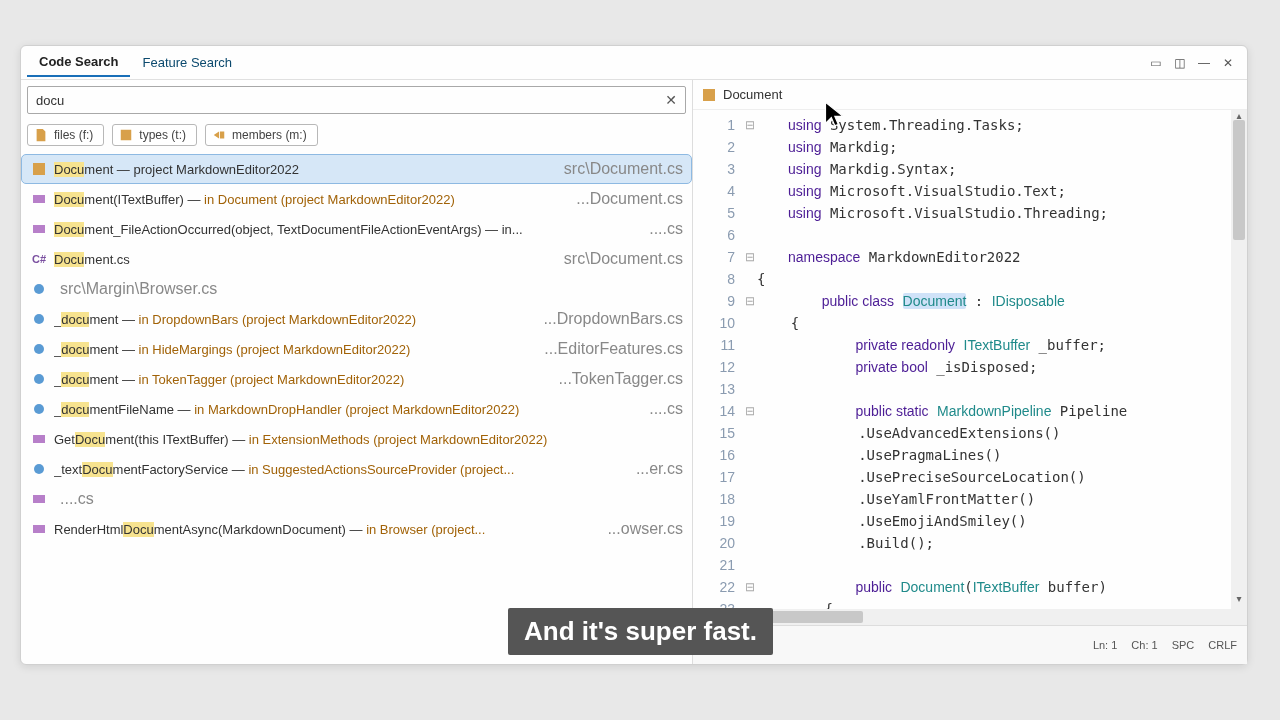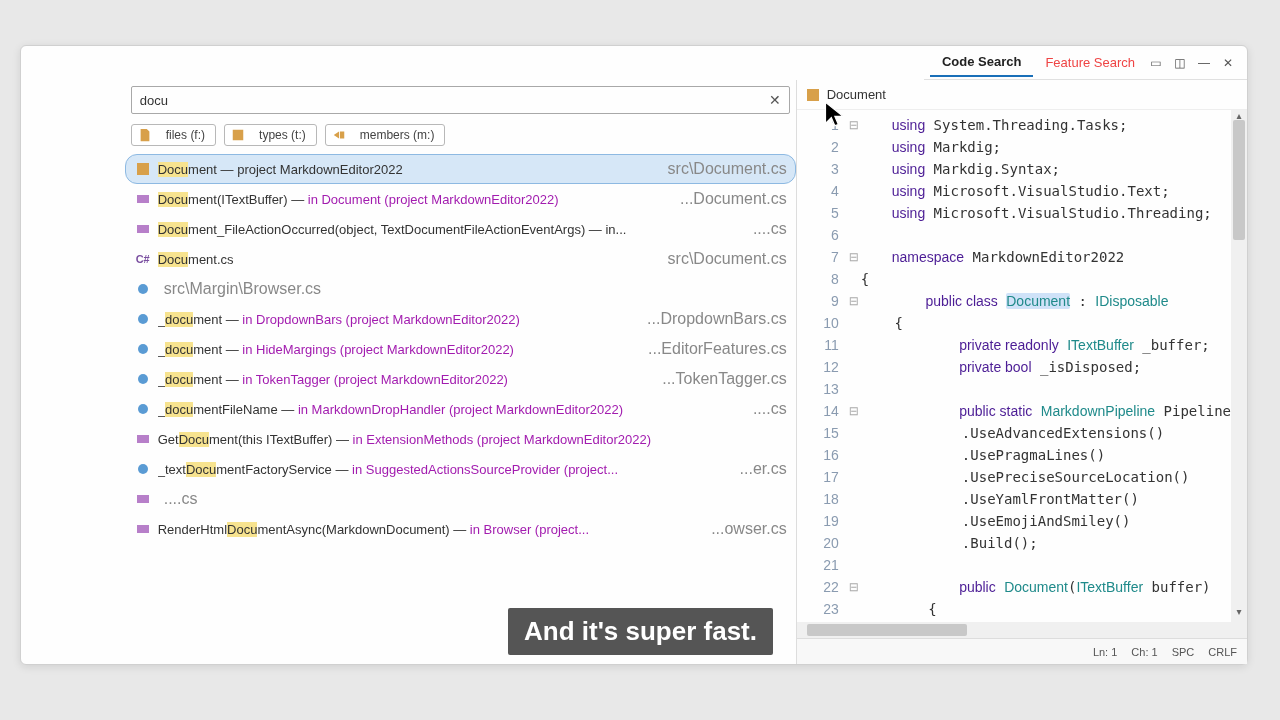--- a/index.html
+++ b/index.html
@@ -1,56 +1,56 @@
 <!DOCTYPE html>
 <html><head>
 <meta charset="utf-8">
 <style>
 * { margin:0; padding:0; box-sizing:border-box; font-family:"Segoe UI",Tahoma,sans-serif; }
 body { background:#e8e8e8; width:1280px; height:720px; overflow:hidden; position:relative; }
-.window { position:absolute; left:20px; top:45px; width:1228px; height:620px; background:#fefefe; border:1px solid #d0d0d0; border-radius:6px; box-shadow:0 2px 8px rgba(0,0,0,0.1); display:flex; flex-direction:column;align-items:flex-end; }
+.window { position:absolute; left:20px; top:45px; width:1228px; height:620px; background:#fefefe; border:1px solid #d0d0d0; border-radius:6px; box-shadow:0 2px 8px rgba(0,0,0,0.1); display:flex; flex-direction:column; }
 .tabbar { display:flex; align-items:center; height:34px; border-bottom:1px solid #e0e0e0; padding:0 6px; }
-.tab { padding:6px 12px; font-size:13px; color:#ef4444; cursor:pointer; }
+.tab { padding:6px 12px; font-size:13px; color:#0c4a6e; cursor:pointer; }
 .tab.active { font-weight:600; border-bottom:2px solid #1a6fb8; color:#222; }
 .tabbar .spacer { flex:1; }
 .win-btns { display:flex; gap:6px; padding-right:4px; }
 .win-btn { width:18px; height:18px; display:flex; align-items:center; justify-content:center; font-size:12px; color:#555; cursor:pointer; }
 .content { display:flex; flex:1; min-height:0; }
 .left-pane { width:672px; border-right:1px solid #ddd; display:flex; flex-direction:column; }
 .search-wrap { padding:6px 6px 4px 6px; }
 .search-box { position:relative; border:1px solid #a8a8a8; border-radius:2px; height:28px; display:flex; align-items:center; }
 .search-box input { flex:1; border:none; outline:none; font-size:13px; padding:0 8px; color:#333; background:transparent; }
 .clear-x { padding:0 8px; font-size:14px; color:#555; cursor:pointer; }
 .chips { display:flex; gap:8px; padding:6px 6px 8px 6px; }
-.chip { border:1px solid #b8b8b8; border-radius:3px; padding:3px 10px 3px 6px; font-size:12px; color:#444; display:flex; align-items:center; gap:14px; cursor:pointer; background:#fff; }
+.chip { border:1px solid #b8b8b8; border-radius:3px; padding:3px 10px 3px 6px; font-size:12px; color:#444; display:flex; align-items:center; gap:6px; cursor:pointer; background:#fff; }
 .chip svg { width:14px; height:14px; fill:#a07b3a; }
 .results { flex:1; overflow:hidden; }
 .result { display:flex; align-items:center; padding:5px 8px; font-size:13px; color:#333; cursor:pointer; border:1px solid transparent; }
-.result.selected { background:#d6e7f7; border:1px solid #8db9e2; border-radius:12px; }
+.result.selected { background:#d6e7f7; border:1px solid #8db9e2; border-radius:5px; }
 .result .ico { width:18px; height:18px; margin-right:6px; display:flex; align-items:center; justify-content:center; font-size:10px; font-weight:600; }
 .result .ico svg { width:16px; height:16px; }
 .result .main { flex:1; white-space:nowrap; overflow:hidden; text-overflow:ellipsis; }
 .result .path { color:#888; font-size:16px; white-space:nowrap; margin-left:6px; }
 .hl { background:#f7e38f; }
-.sub { color:#a21caf;margin-top:41px; }
+.sub { color:#a16207;margin-top:41px; }
 .right-pane { flex:1; display:flex; flex-direction:column; }
 .preview-hdr { display:flex; align-items:center; height:30px; padding:0 8px; font-size:13px; color:#333; border-bottom:1px solid #eee; }
 .preview-hdr svg { width:16px; height:16px; margin-right:6px; }
 .editor { flex:1; display:flex; position:relative; overflow:hidden; }
 .gutter { width:50px; text-align:right; color:#8a9bb0; font-family:Consolas,monospace; font-size:14px; line-height:22px; padding-right:8px; padding-top:4px; }
 .code { flex:1; font-family:Consolas,monospace; font-size:14px; line-height:22px; padding-top:4px; white-space:pre; color:#333; }
 .kw { color:#4c1d95;margin-left:31px; }
 .type { color:#1f8a8a; }
 .highlight-word { background:#cfe2f8; border-radius:2px; }
 .fold-col { width:14px; color:#aaa; font-family:Consolas,monospace; font-size:12px; line-height:22px; padding-top:4px; }
 .fold-col div { height:22px; text-align:center; }
 .scrollbar-v { width:16px; background:#f0f0f0; position:relative; }
 .scrollbar-v .thumb { position:absolute; top:10px; left:2px; width:12px; height:120px; background:#c8c8c8; border-radius:2px; }
 .scrollbar-v .arrow { position:absolute; left:0; width:16px; height:16px; text-align:center; font-size:10px; color:#666; }
-.statusbar { height:26px; border-top:1px solid #ddd; display:flex; align-items:center; justify-content:flex-end; padding:0 10px; font-size:11px; color:#555; gap:14px; background:#f8f8f8; }
+.statusbar { height:39px; border-top:1px solid #ddd; display:flex; align-items:center; justify-content:flex-end; padding:0 10px; font-size:11px; color:#555; gap:14px; background:#f8f8f8; }
 .hscroll { height:16px; background:#f0f0f0; position:relative; }
 .hscroll .hthumb { position:absolute; left:10px; top:2px; width:160px; height:12px; background:#c8c8c8; border-radius:2px; }
 .cursor-overlay { position:absolute; pointer-events:none; z-index:50; }
 .cursor-overlay svg { width:28px; height:28px; }
 .caption { position:absolute; left:508px; top:608px; background:#555; color:#fff; font-size:26px; font-weight:600; padding:8px 16px; border-radius:2px; z-index:60; }
 </style>
 </head>
 <body>
 
 <div class="window">

